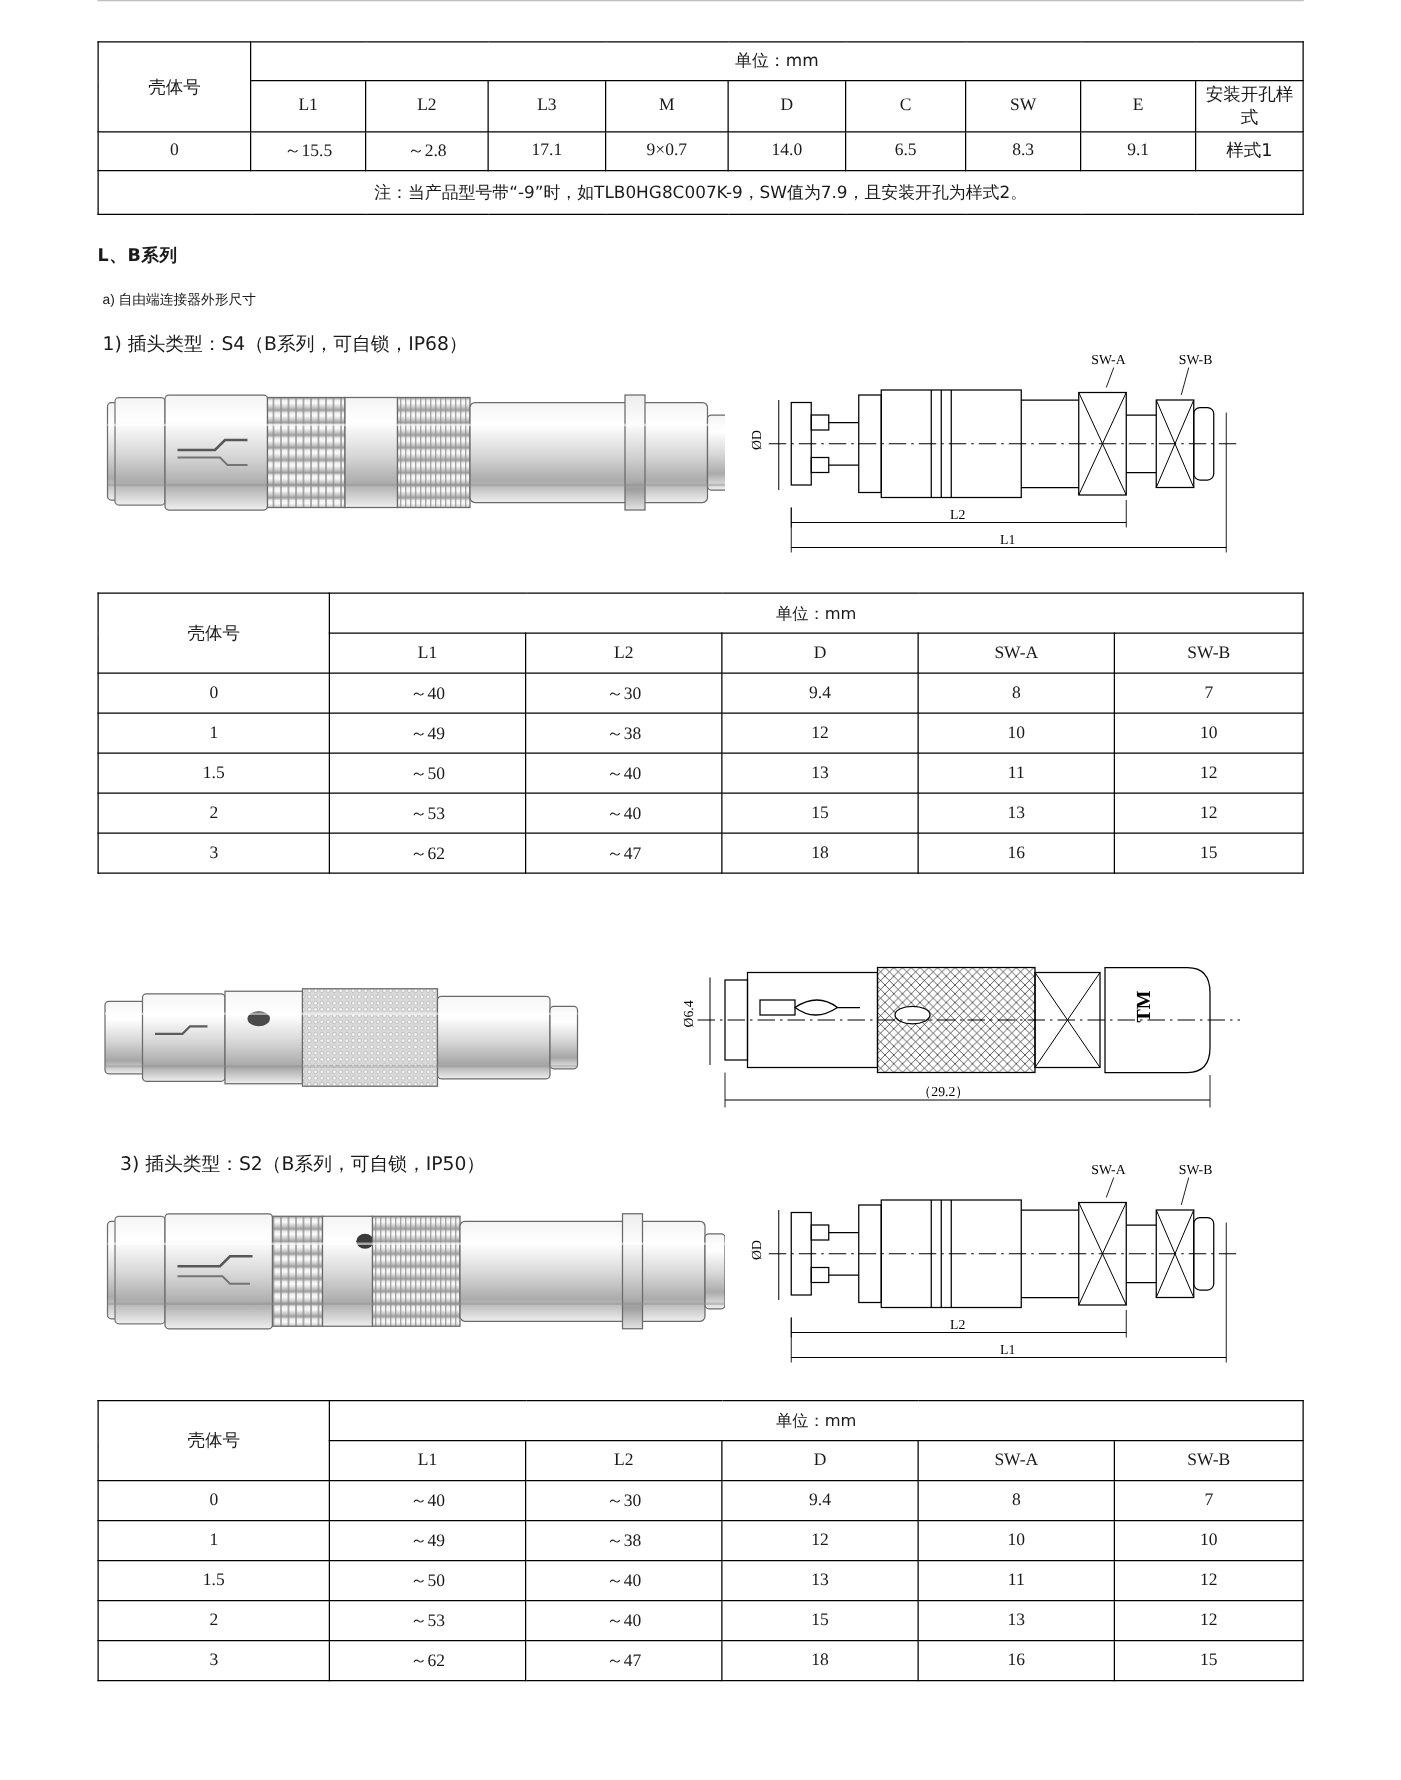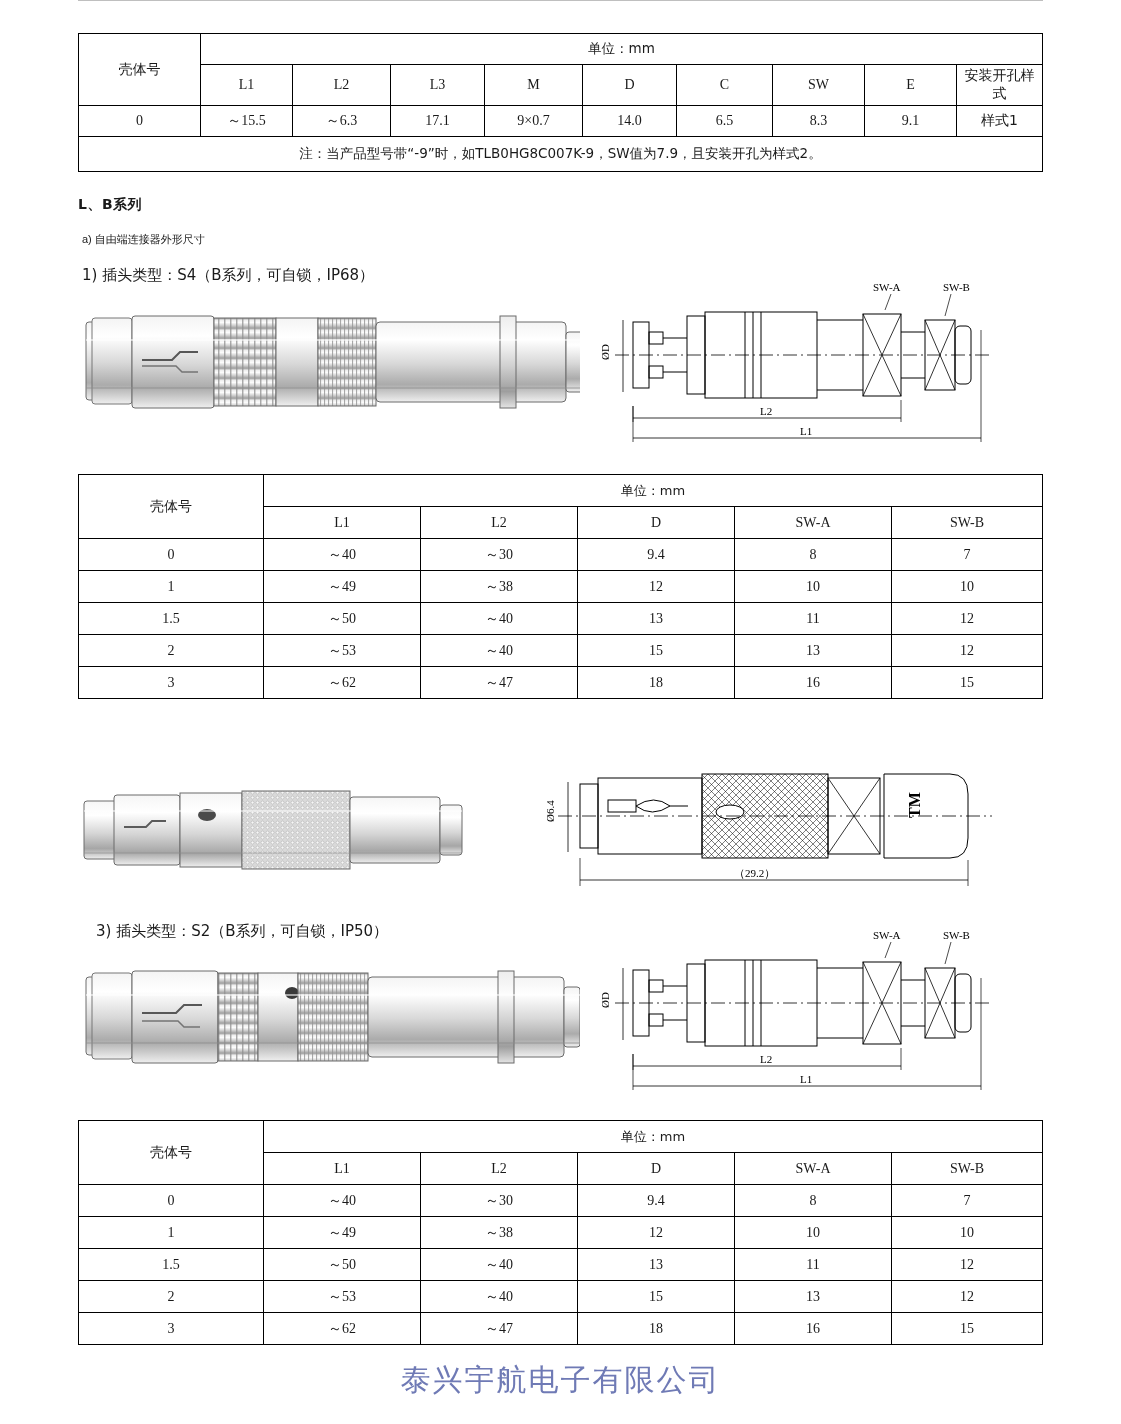--- a/index.html
+++ b/index.html
@@ -97,21 +97,21 @@
         <td>M</td>
         <td>D</td>
         <td>C</td>
         <td>SW</td>
         <td>E</td>
         <td class="hdr-cn">安装开孔样式</td>
       </tr>
       <tr>
         <td>0</td>
         <td>～15.5</td>
-        <td>～6.3</td>
+        <td>～2.8</td>
         <td>17.1</td>
         <td>9×0.7</td>
         <td>14.0</td>
         <td>6.5</td>
         <td>8.3</td>
         <td>9.1</td>
         <td class="hdr-cn">样式1</td>
       </tr>
       <tr>
         <td colspan="10" class="note">注：当产品型号带“-9”时，如TLB0HG8C007K-9，SW值为7.9，且安装开孔为样式2。</td>
@@ -488,15 +488,14 @@
         <td>～62</td>
         <td>～47</td>
         <td>18</td>
         <td>16</td>
         <td>15</td>
       </tr>
     </tbody>
       </table>
   </div>
 
-  <div class="footer">泰兴宇航电子有限公司</div>
 
 </div>
 
 </body></html>

